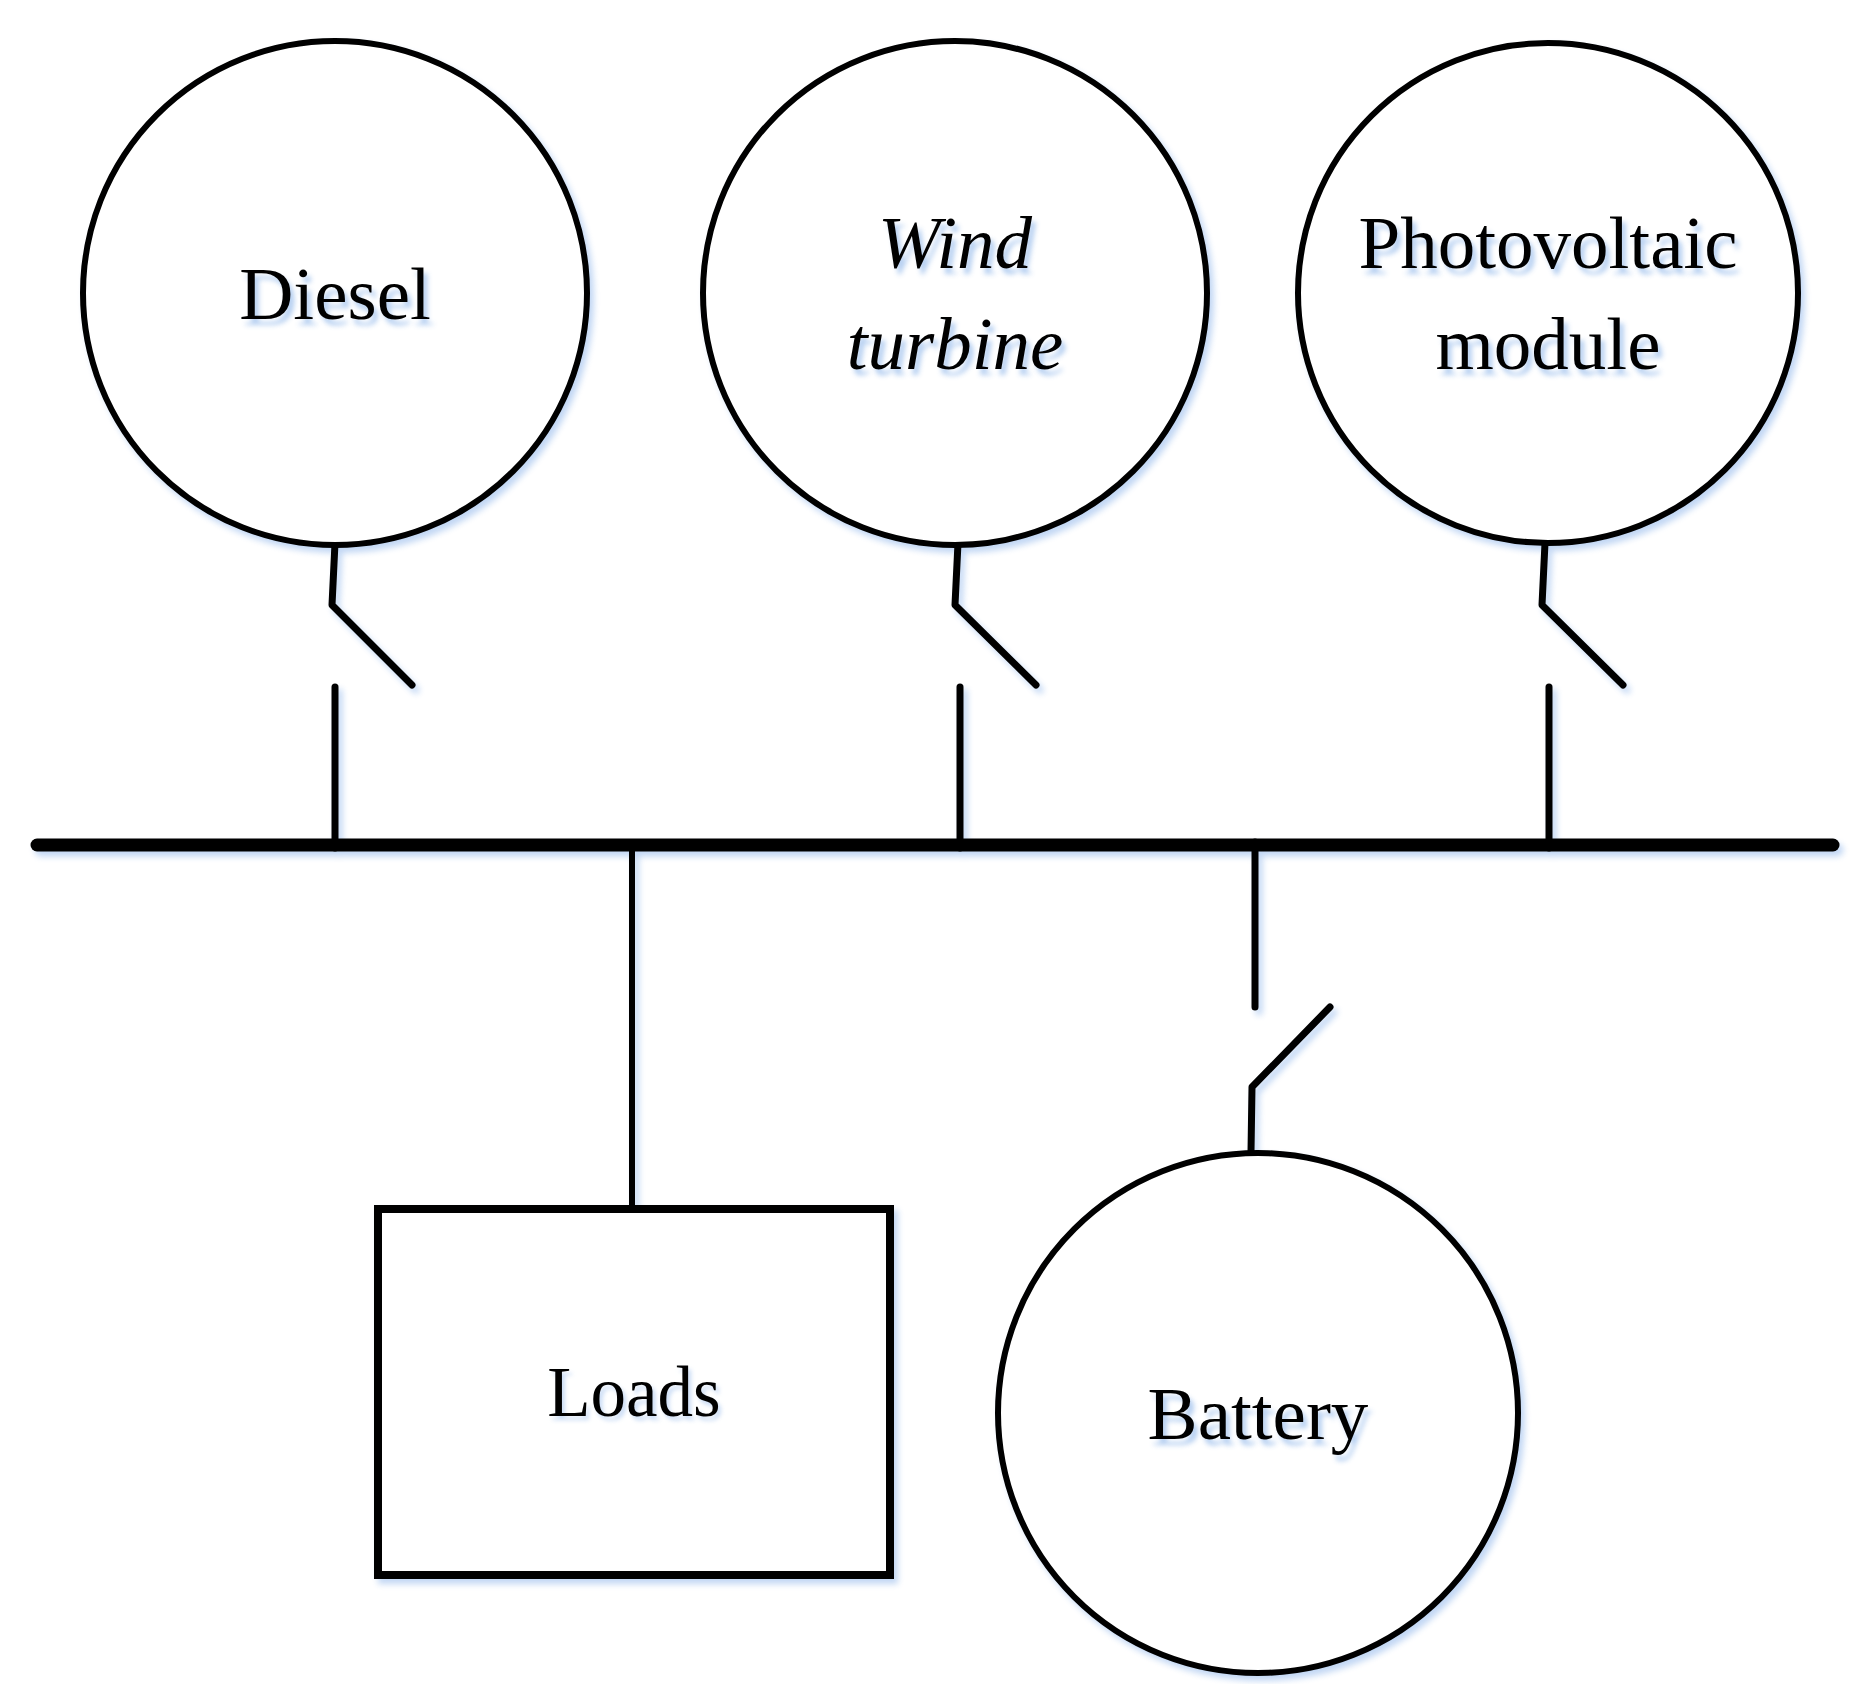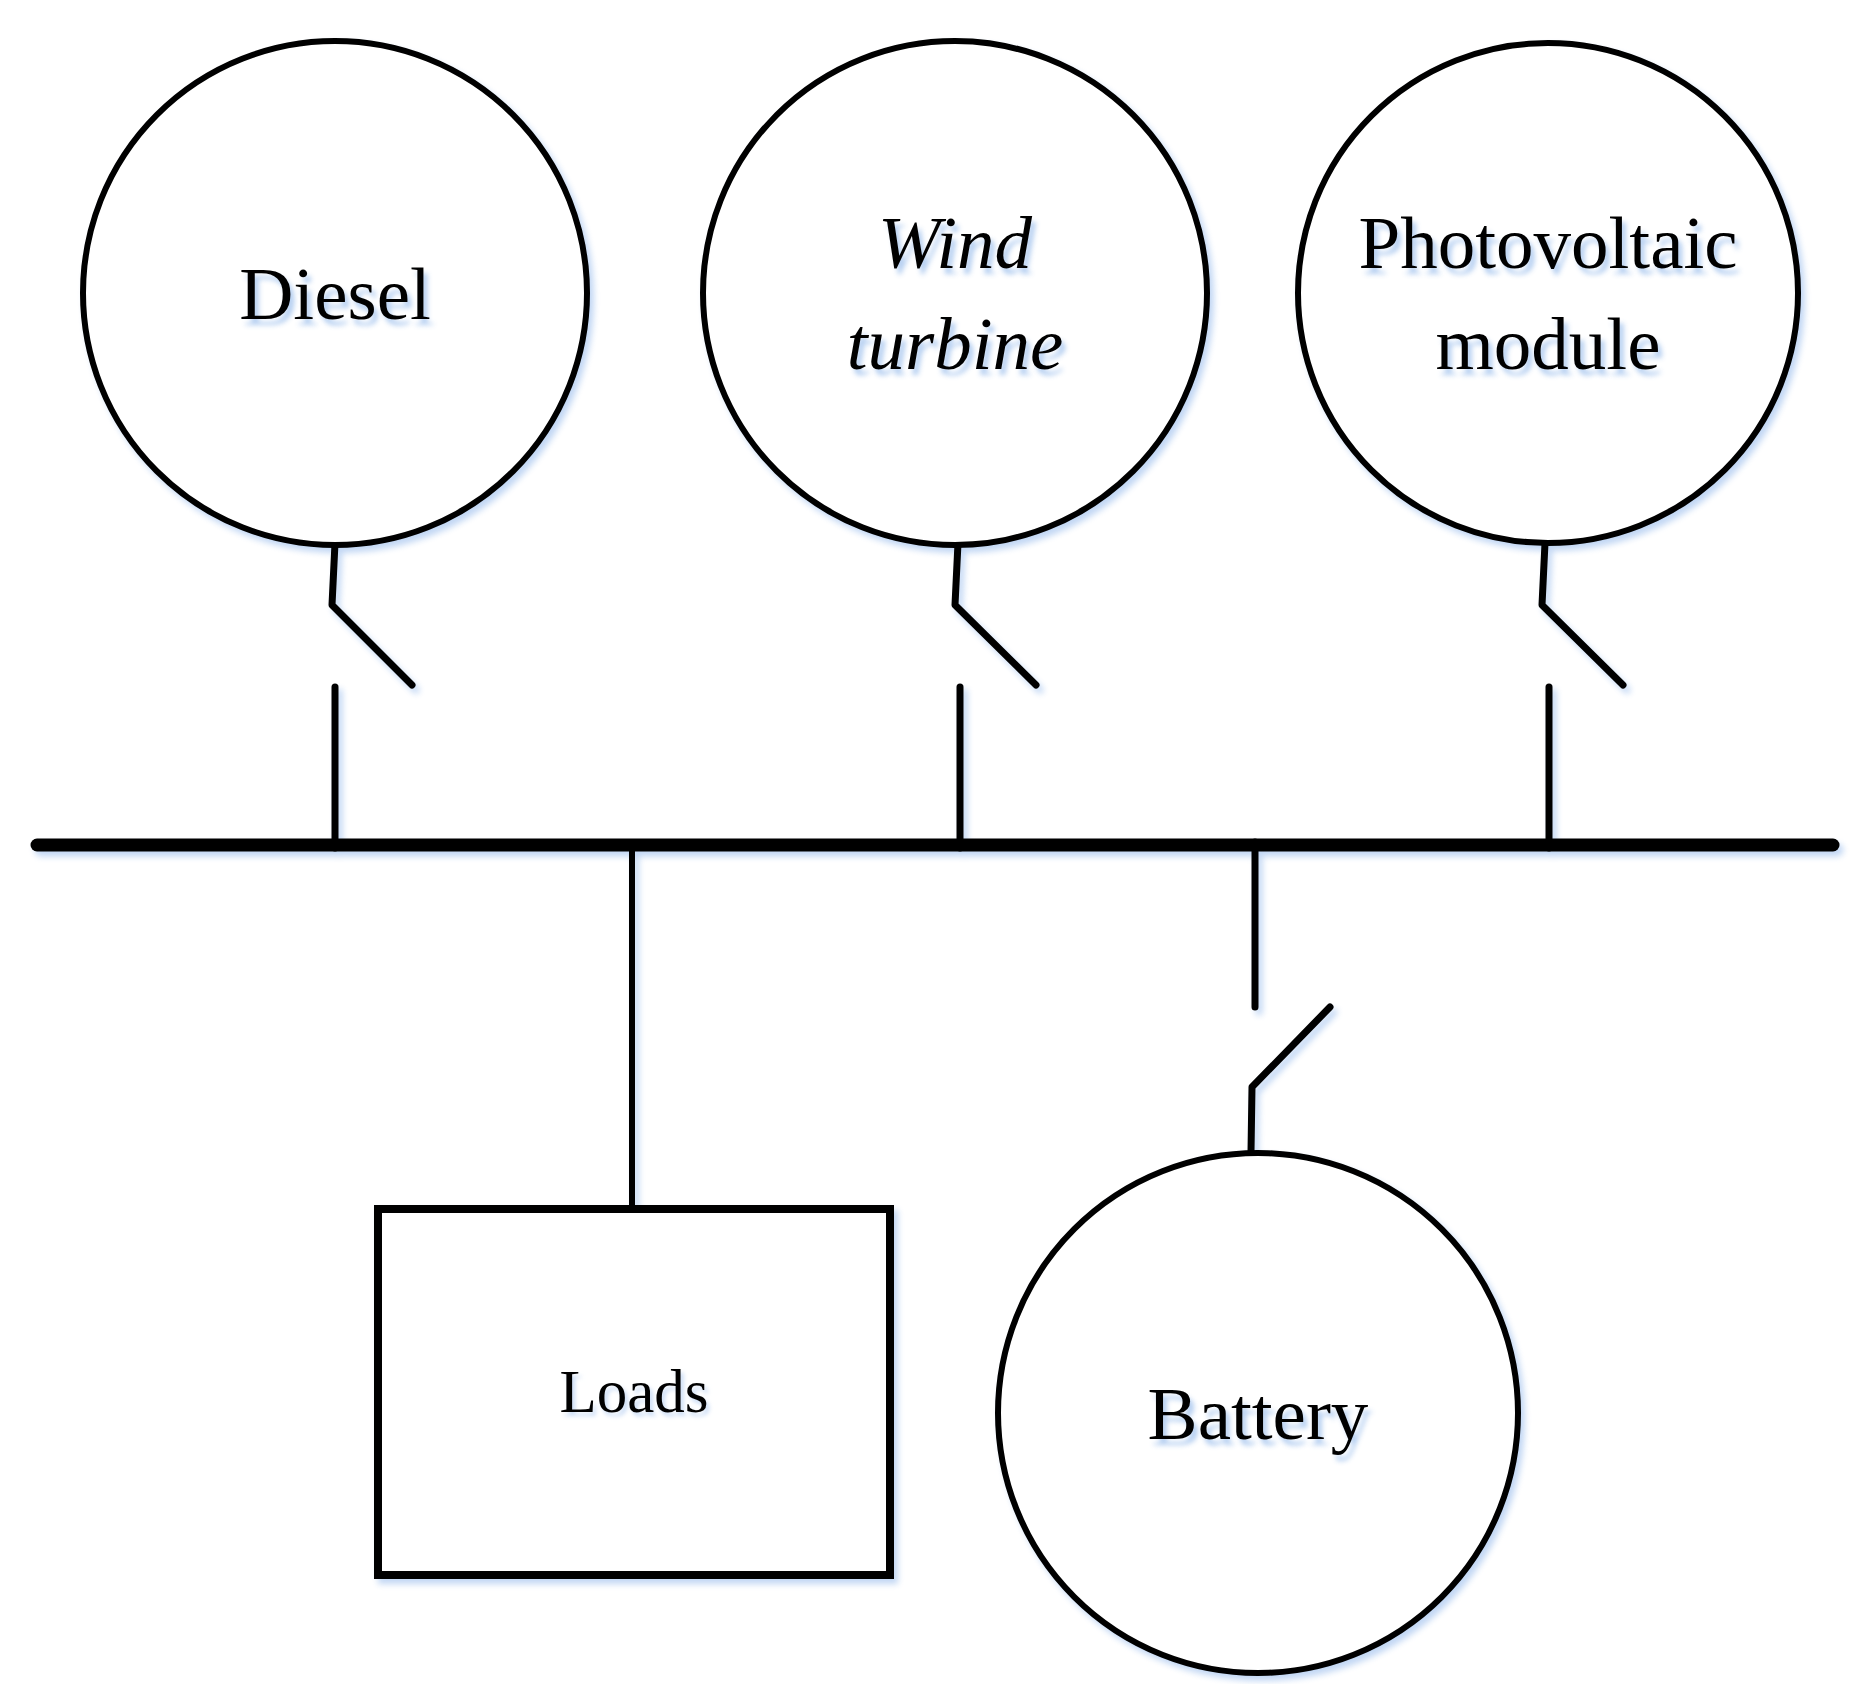--- a/index.html
+++ b/index.html
@@ -35,21 +35,21 @@
     font-size: 75px;
     line-height: 101px;
     text-shadow: 4px 6px 5px rgba(173, 202, 240, 0.9);
     pointer-events: none;
   }
   .node-label span {
     display: block;
     white-space: nowrap;
   }
   .node-label.loads-label {
-    font-size: 61px;
+    font-size: 71px;
     line-height: 110px;
     text-shadow: 3px 4px 4px rgba(173, 202, 240, 0.65);
     font-family: Liberation Serif, serif;
   }
 </style>
 </head>
 <body>
 
 <div id="canvas">
 

